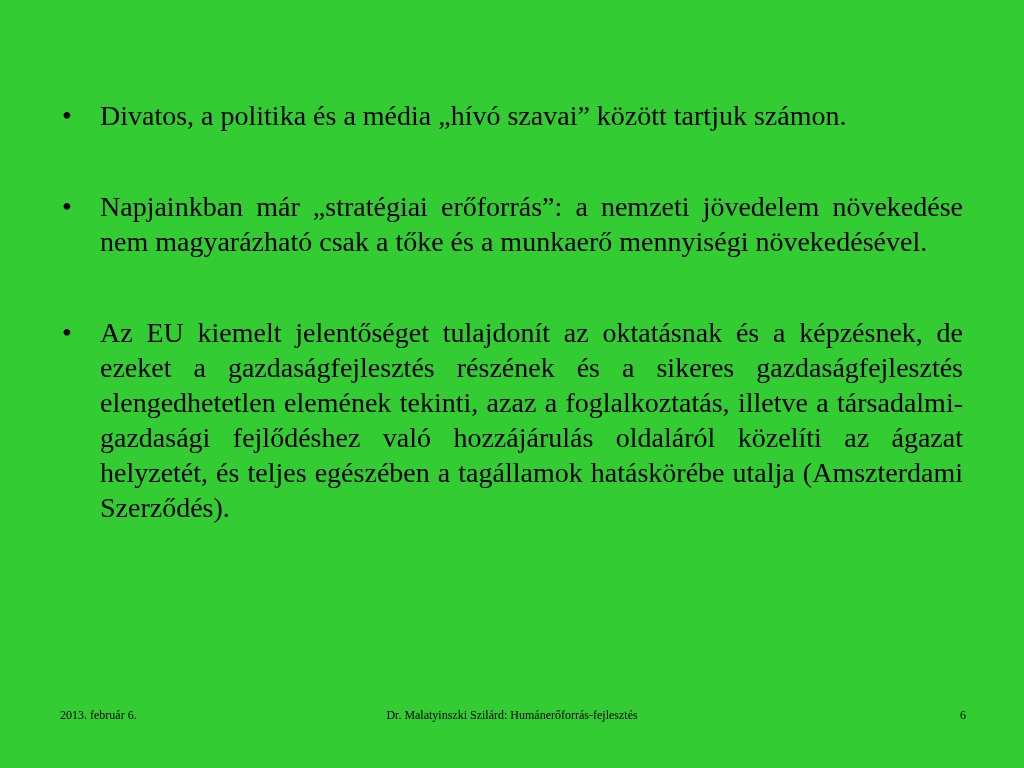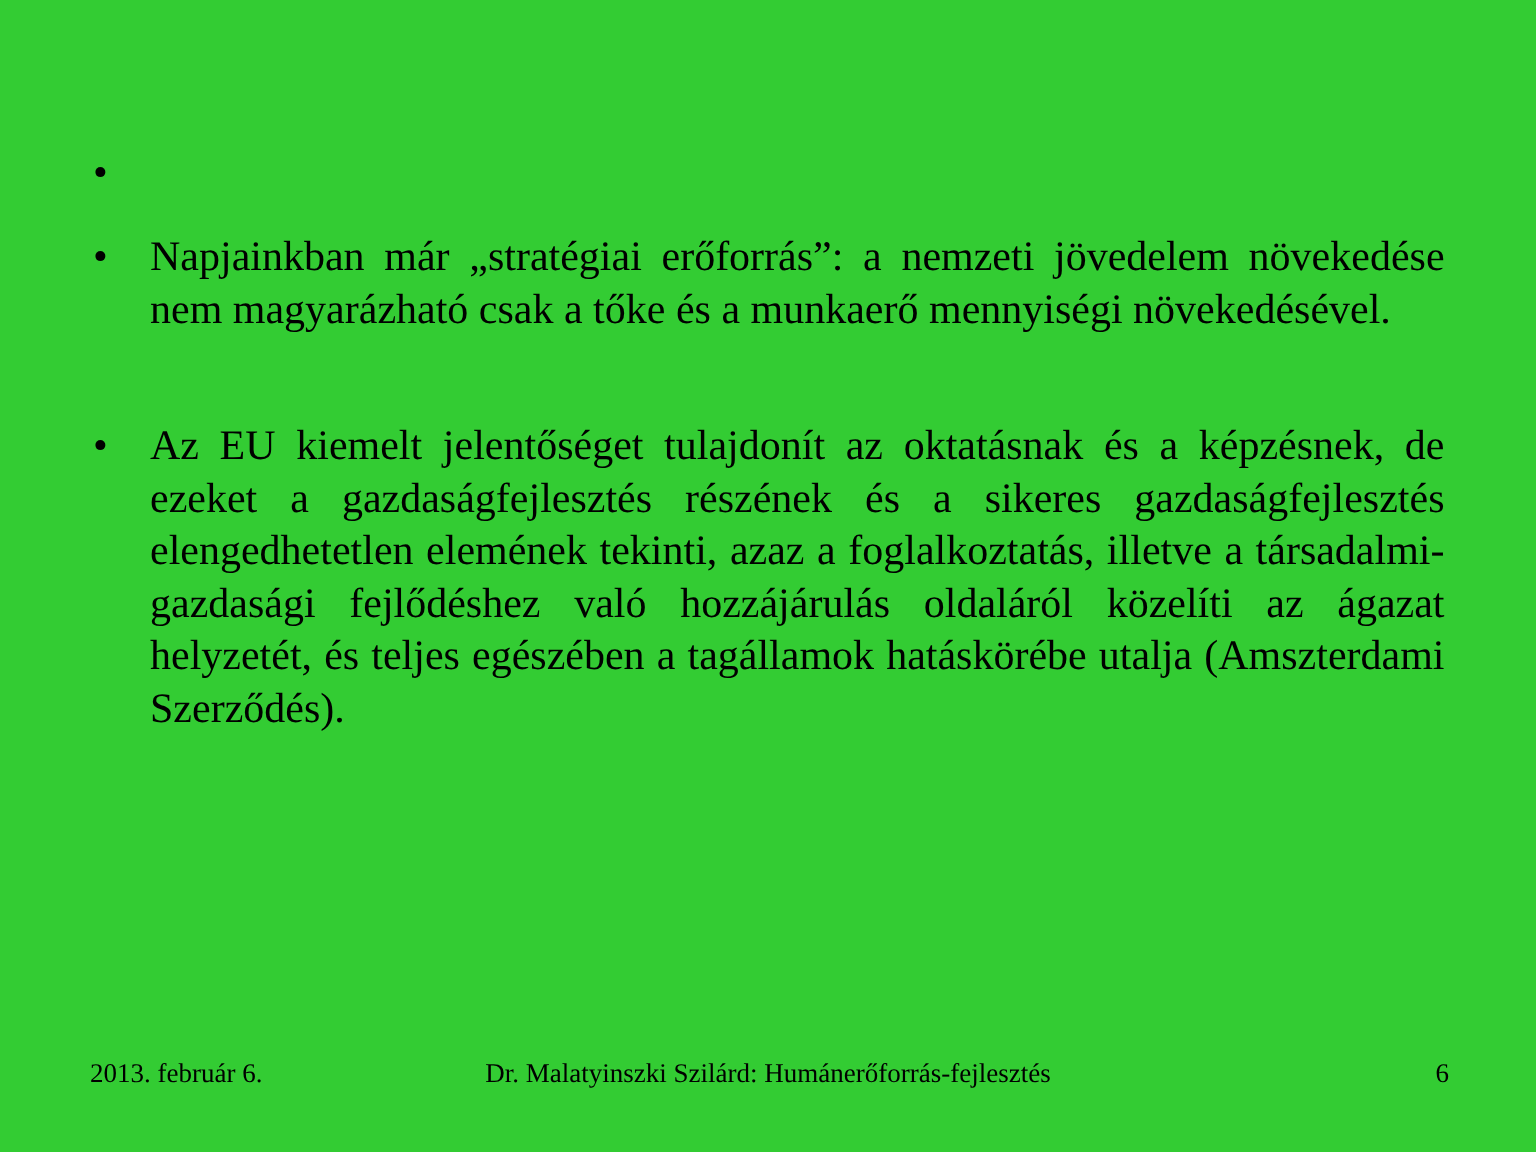--- a/index.html
+++ b/index.html
@@ -44,21 +44,21 @@
     font-size: 28px;
     line-height: 35px;
   }
   .seg-bold { font-weight: normal; }
   .footer {
     position: absolute;
     top: 703px;
     left: 0;
     width: 1024px;
     height: 24px;
-    font-size: 18px;
+    font-size: 12px;
     line-height: 24px;
   }
   .footer-date {
     position: absolute;
     left: 60px;
     top: 0;
   }
   .footer-title {
     position: absolute;
     left: 0;
@@ -75,20 +75,21 @@
 </style>
 </head>
 <body>
 
 <div class="slide">
 
   <div class="content">
 
     <div class="bullet-item">
       <span class="bullet-marker">•</span>
+      <span class="bullet-text"><span>Divatos, a politika és a média „hívó szavai” között tartjuk számon.</span></span>
     </div>
 
     <div class="bullet-item">
       <span class="bullet-marker">•</span>
       <span class="bullet-text"><span>Napjainkban már „</span><span class="seg-bold">stratégiai erőforrás</span><span>”: a nemzeti jövedelem növekedése nem magyarázható csak a tőke és a munkaerő mennyiségi növekedésével.</span></span>
     </div>
 
     <div class="bullet-item">
       <span class="bullet-marker">•</span>
       <span class="bullet-text"><span>Az EU kiemelt jelentőséget tulajdonít az oktatásnak és a képzésnek, de ezeket a gazdaságfejlesztés részének és a sikeres gazdaságfejlesztés elengedhetetlen elemének tekinti, azaz a foglalkoztatás, illetve a társadalmi-gazdasági fejlődéshez való hozzájárulás oldaláról közelíti az ágazat helyzetét, és </span><span class="seg-bold">teljes egészében a tagállamok hatáskörébe utalja (Amszterdami Szerződés)</span><span>.</span></span>

